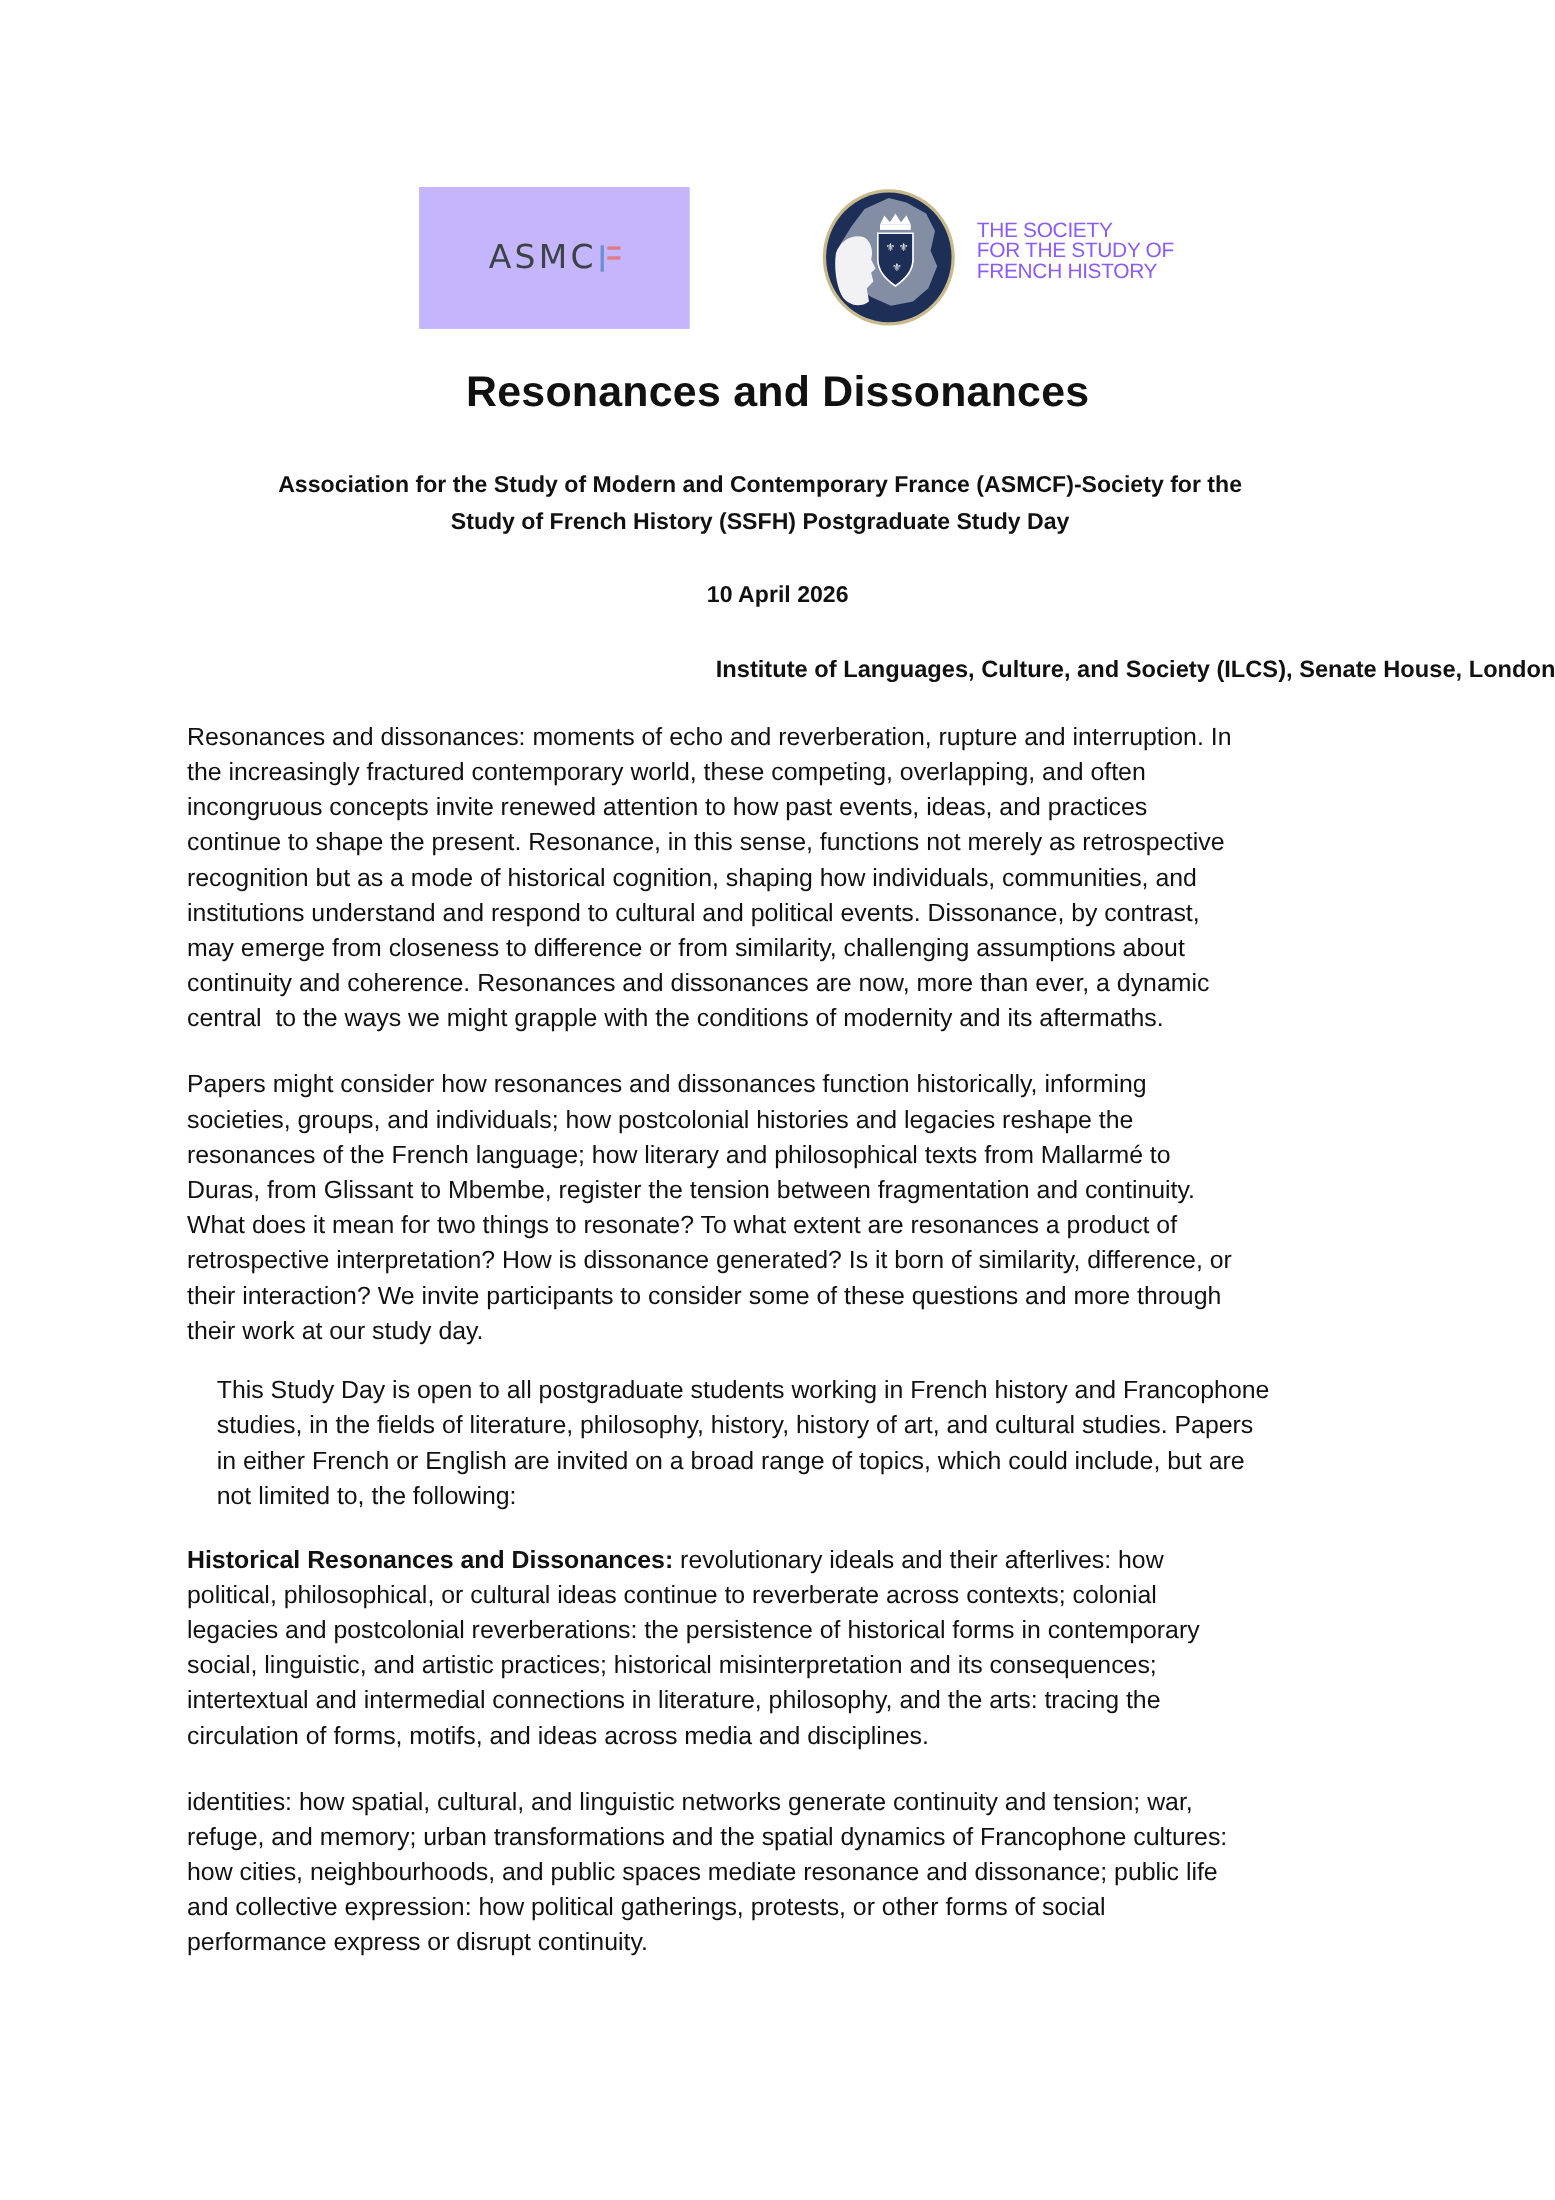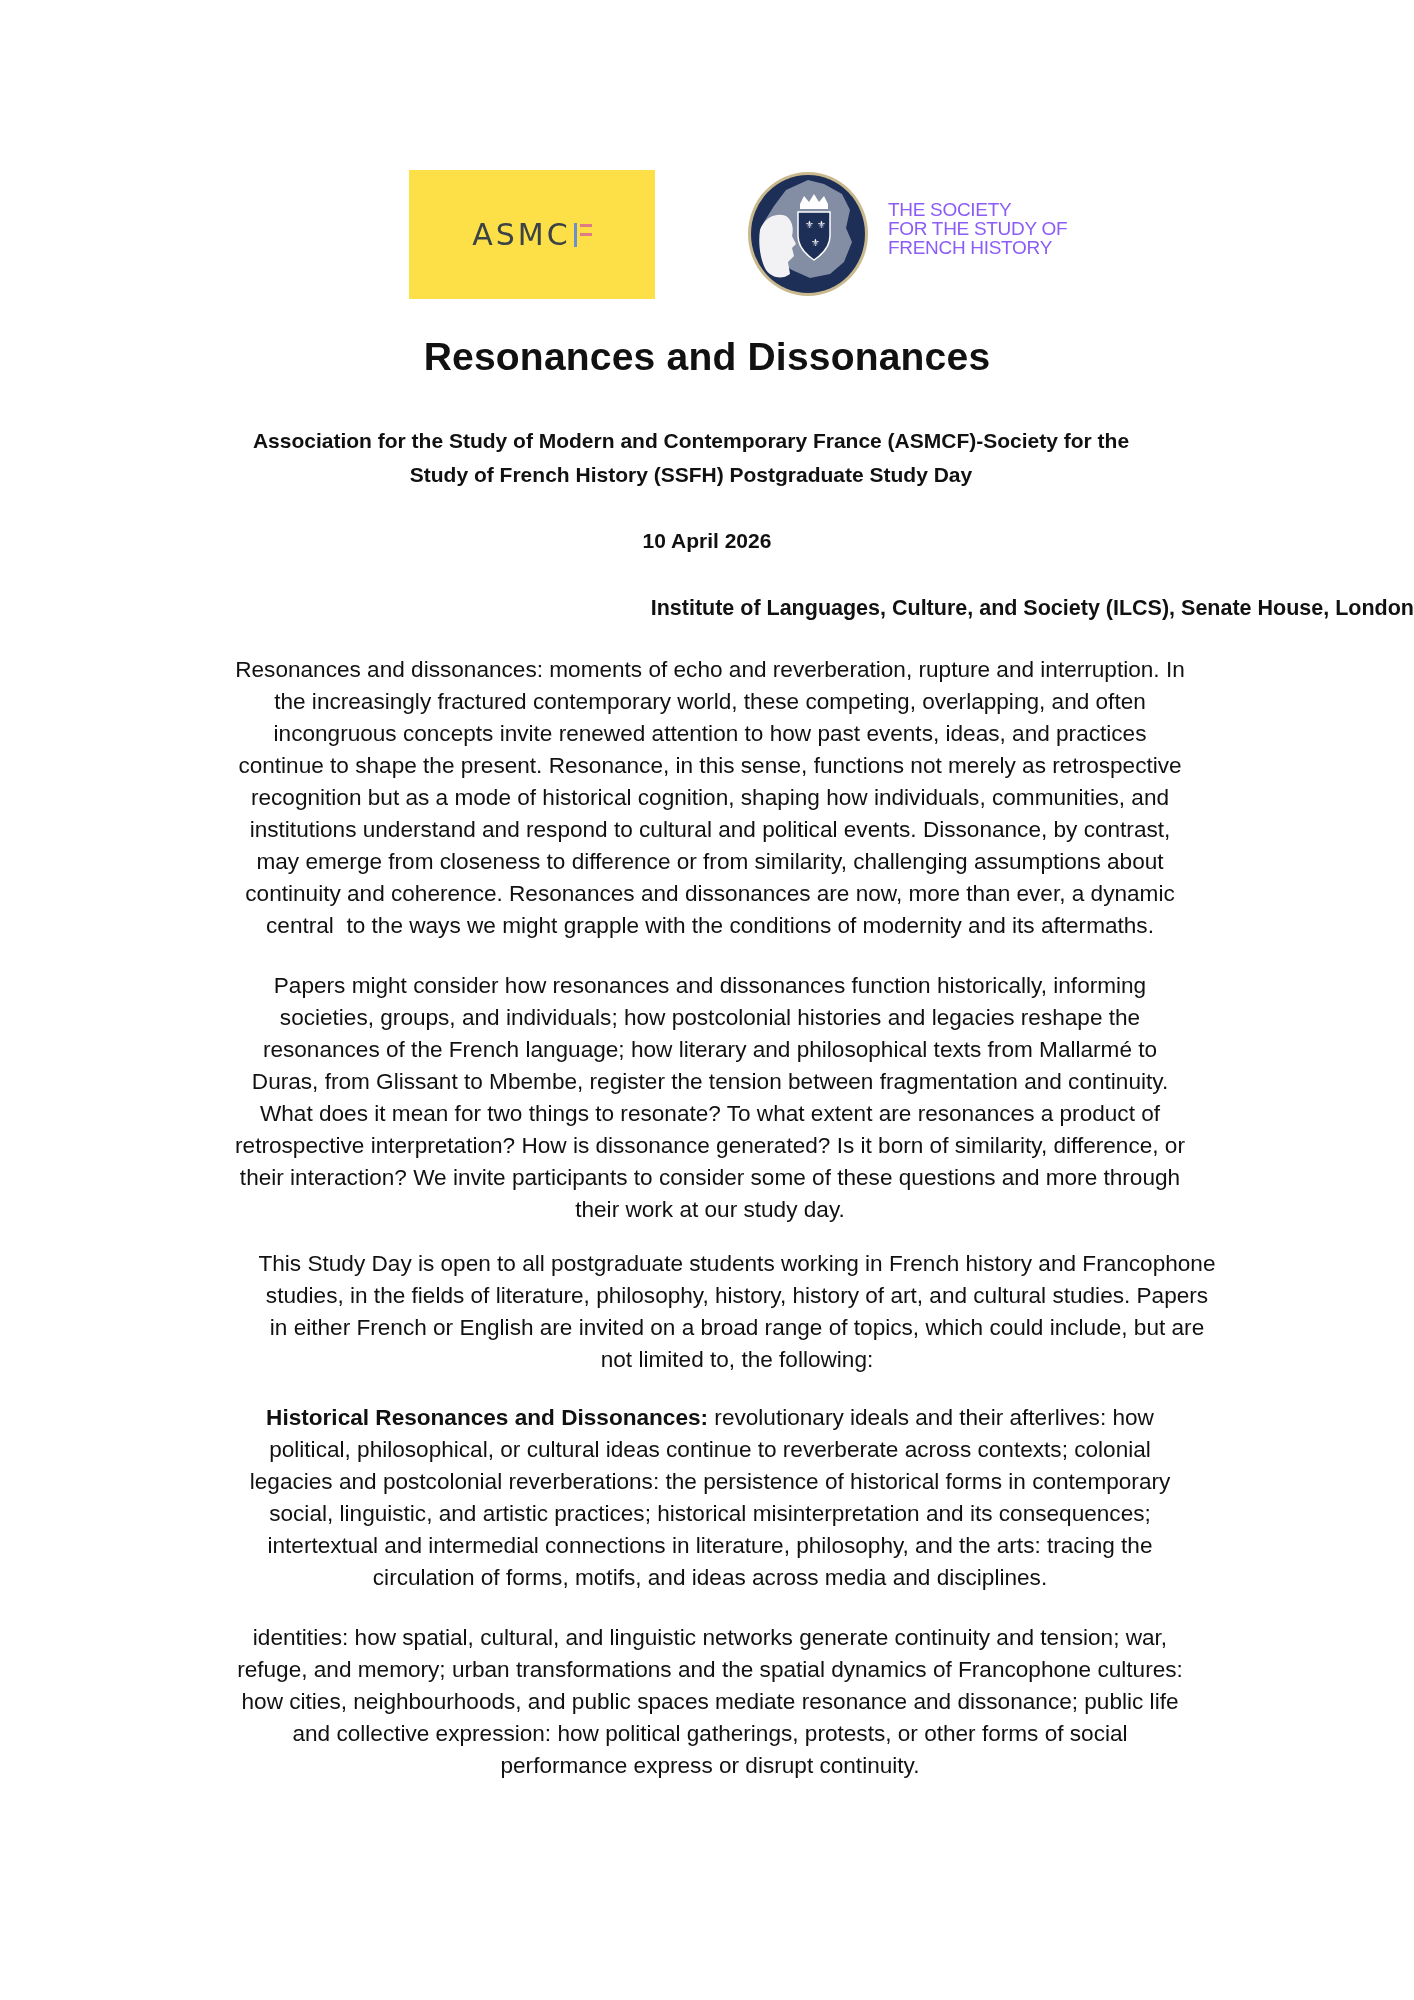--- a/index.html
+++ b/index.html
@@ -29,27 +29,27 @@
   .date { left: 0; width: 1414px; top: 529px; text-align: center; font-size: 21px; font-weight: 700; }
   .venue { left: 0; width: 1414px; top: 596px; text-align: right; font-size: 21.5px; font-weight: 700; }
 
   
   .para { left: 170px; width: 1080px; font-size: 22.6px; line-height: 32px; color: #111; }
   .p1 { top: 654px; }
   .p2 { top: 970px; }
   .p3 { top: 1248px; margin-left: 27px; }
   .p4 { top: 1402px; }
   .p5 { top: 1622px; }
-  .para .line { display: block; white-space: nowrap; text-align: center; }
+  .para .line { display: block; white-space: nowrap; }
   .lead { font-weight: 700; }
 </style>
 </head>
 <body>
 
-<div class="abs asmcf-box" style="background: #fde047; margin-left: 28px;">
+<div class="abs asmcf-box" style="background: #c4b5fd;">
   <div class="asmcf-text" style="color: rgb(60, 67, 70);">
     <span>ASMC</span>
     <span class="asmcf-f">
       <span class="bar-v" id="fv" style="background: rgb(107, 143, 208);"></span>
       <span class="bar-h1" id="fh1" style="background: rgb(224, 122, 133);"></span>
       <span class="bar-h2" id="fh2" style="background: rgb(224, 122, 133);"></span>
     </span>
   </div>
 </div>
 

